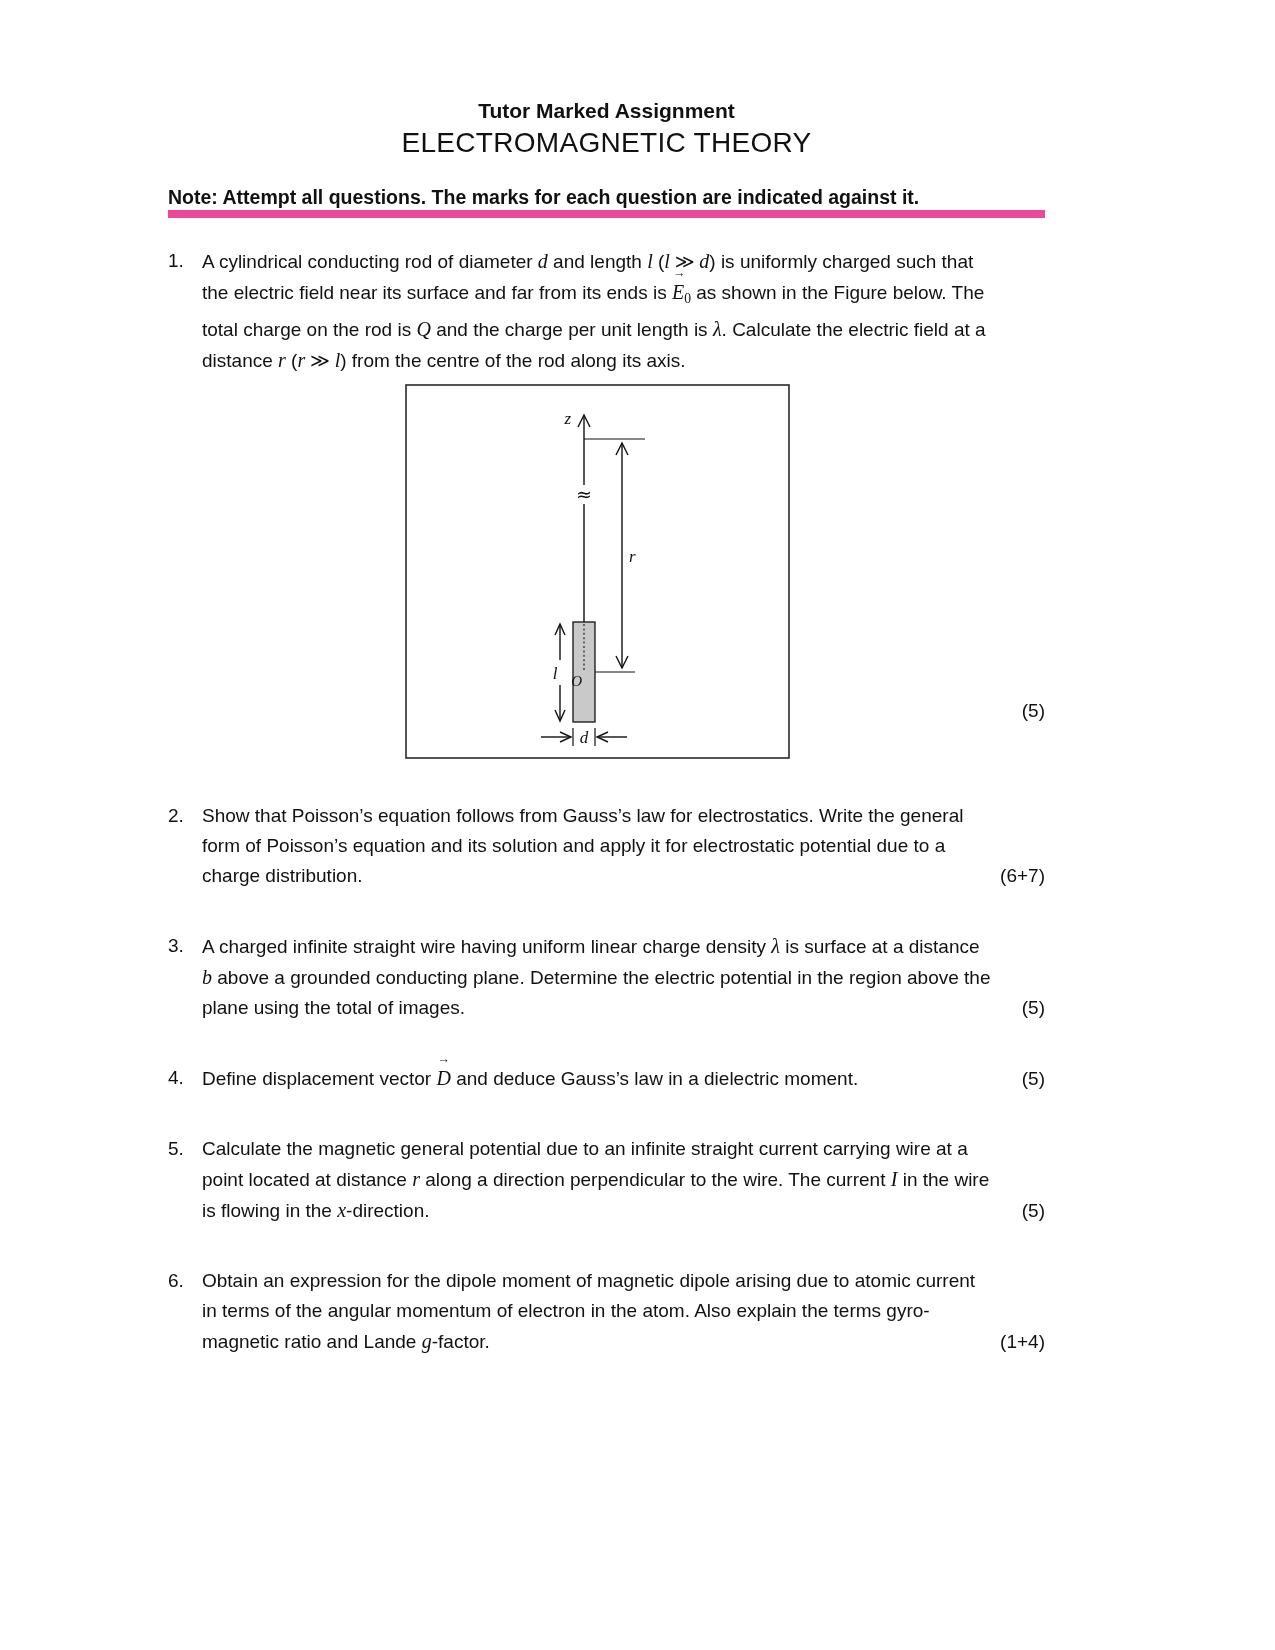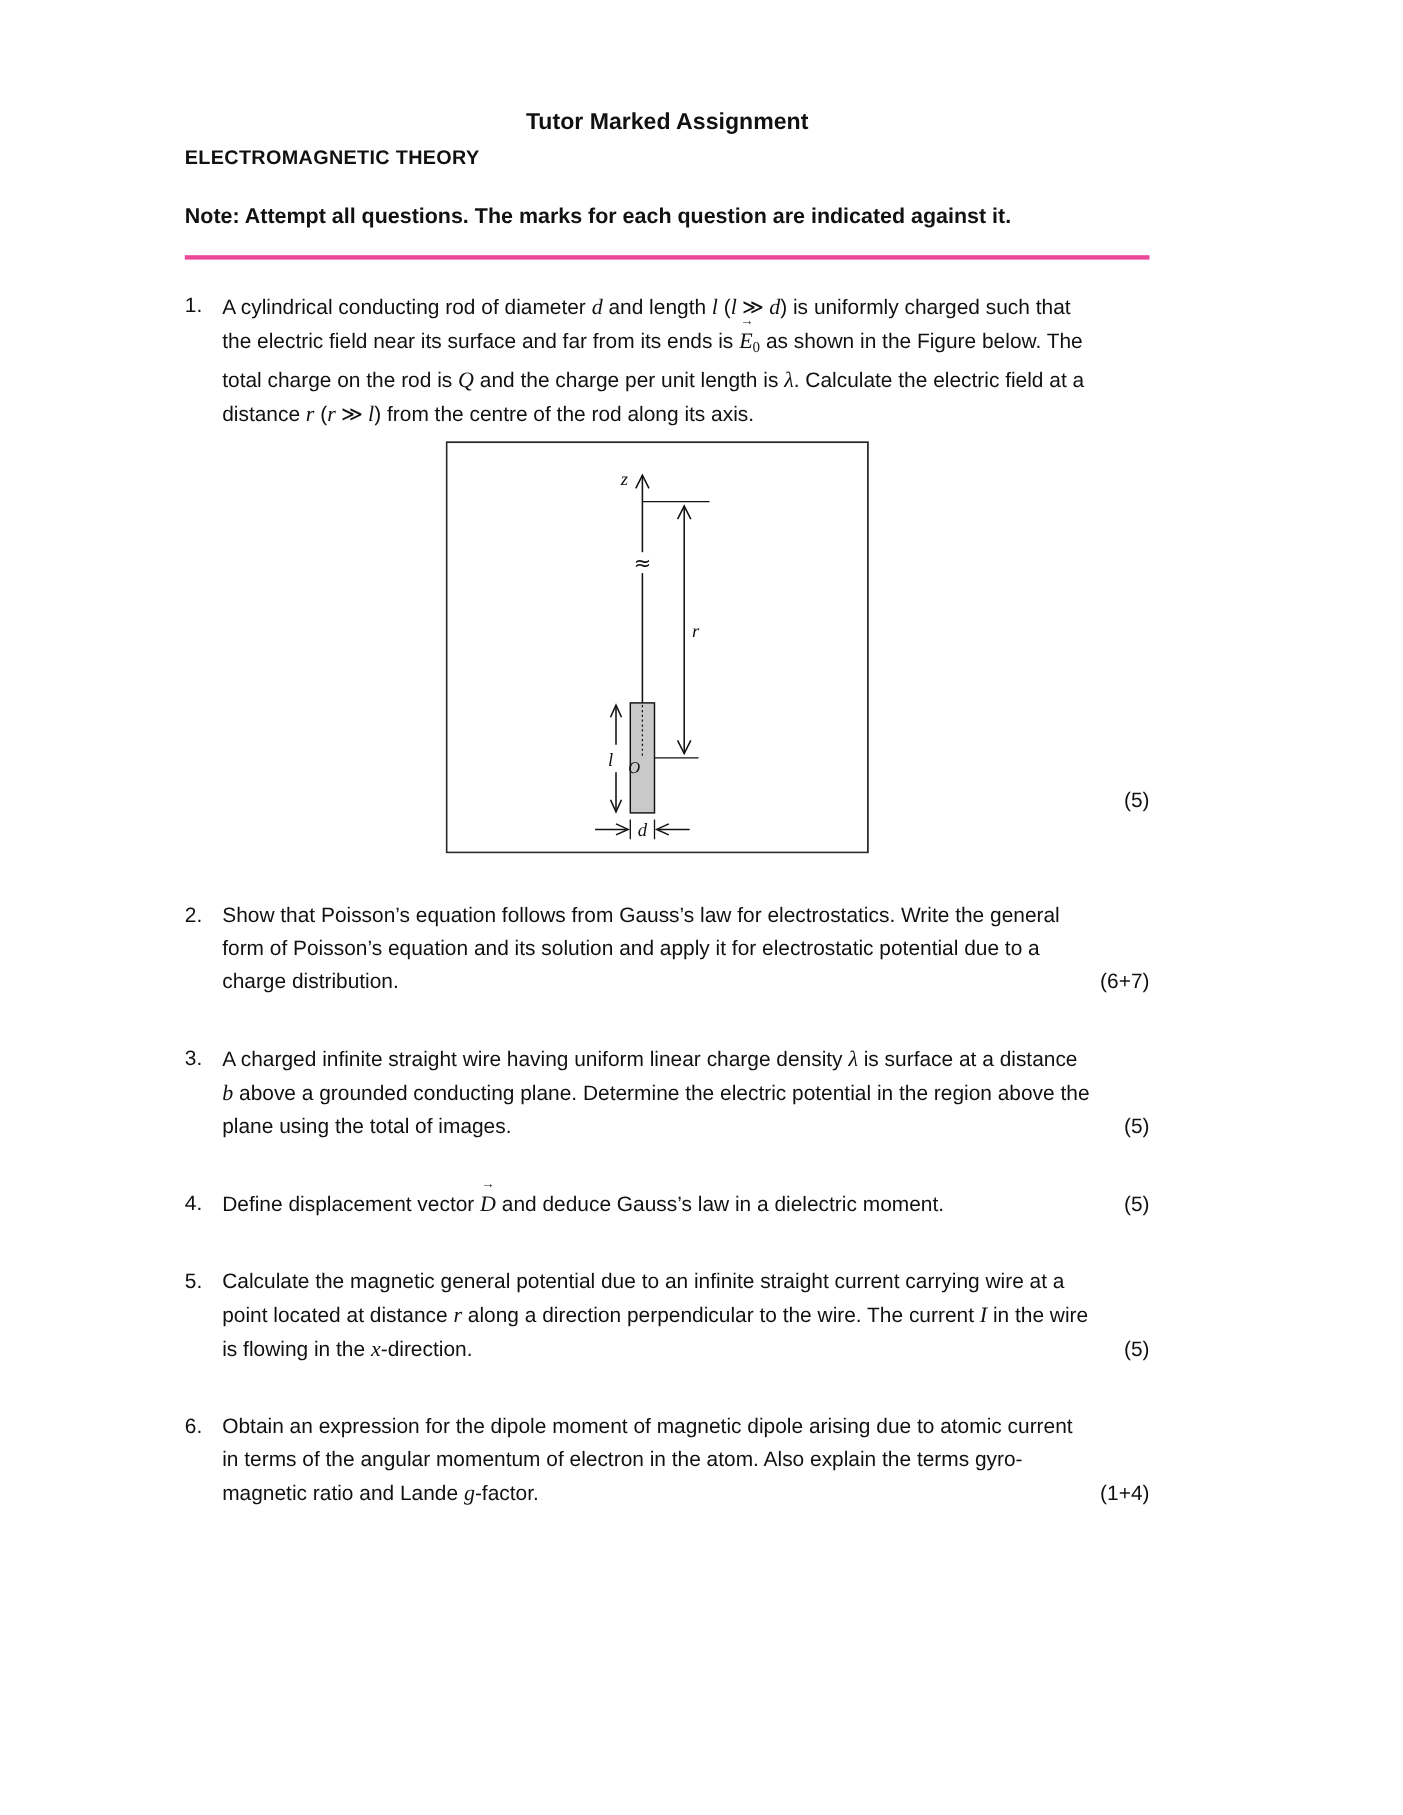--- a/index.html
+++ b/index.html
@@ -19,39 +19,40 @@
     top: 98px;
     width: 877px;
   }
   .title1 {
     text-align: center;
     font-weight: bold;
     font-size: 21px;
     line-height: 26px;
   }
   .title2 {
-    font-weight: bold;
-    font-size: 18px;
+    text-align: center;
+    font-weight: normal;
+    font-size: 28px;
     line-height: 30px;
     margin-top: 4px;
     letter-spacing: 0.3px;
   }
   .meta {
     margin-top: 34px;
     text-align: right;
     font-weight: bold;
     line-height: 29px;
     font-size: 19.5px;
   }
   .note {
     margin-top: 28px;
     font-weight: bold;
     font-size: 19.5px;
-    padding-bottom: 23px;
-    border-bottom: 4px solid #ec4899;
+    padding-bottom: 1px;
+    border-bottom: 8px solid #ec4899;
   }
   .questions { margin-top: 28px; }
   .q {
     display: flex;
     position: relative;
     margin-bottom: 40px;
     line-height: 30px;
   }
   .qnum { flex: 0 0 34px; }
   .qbody { flex: 0 1 auto; max-width: 790px; }

